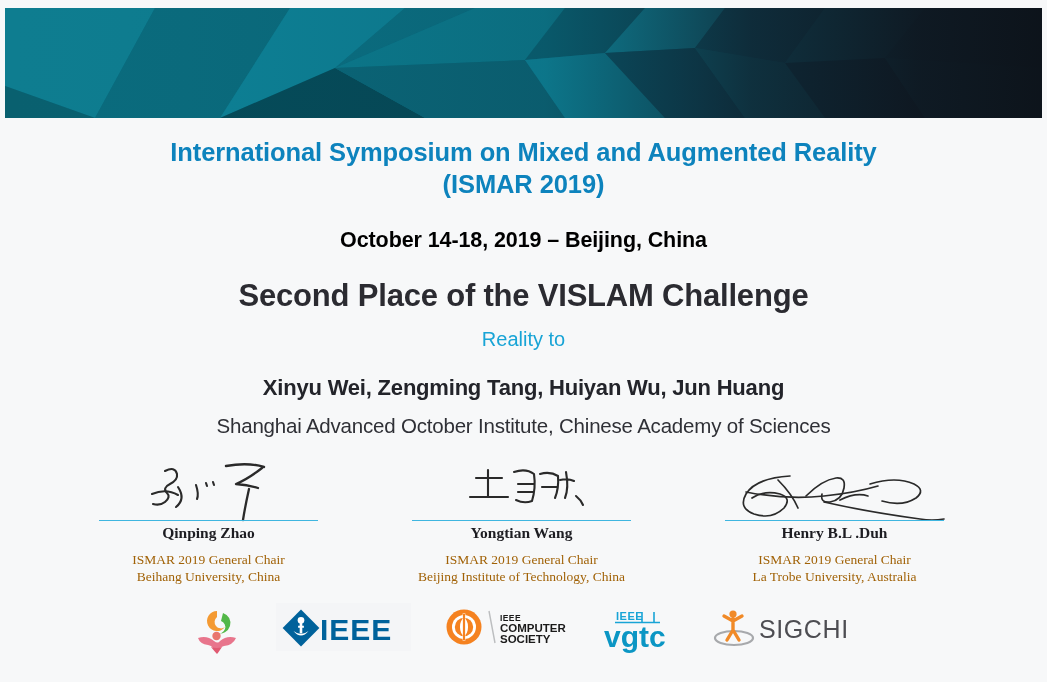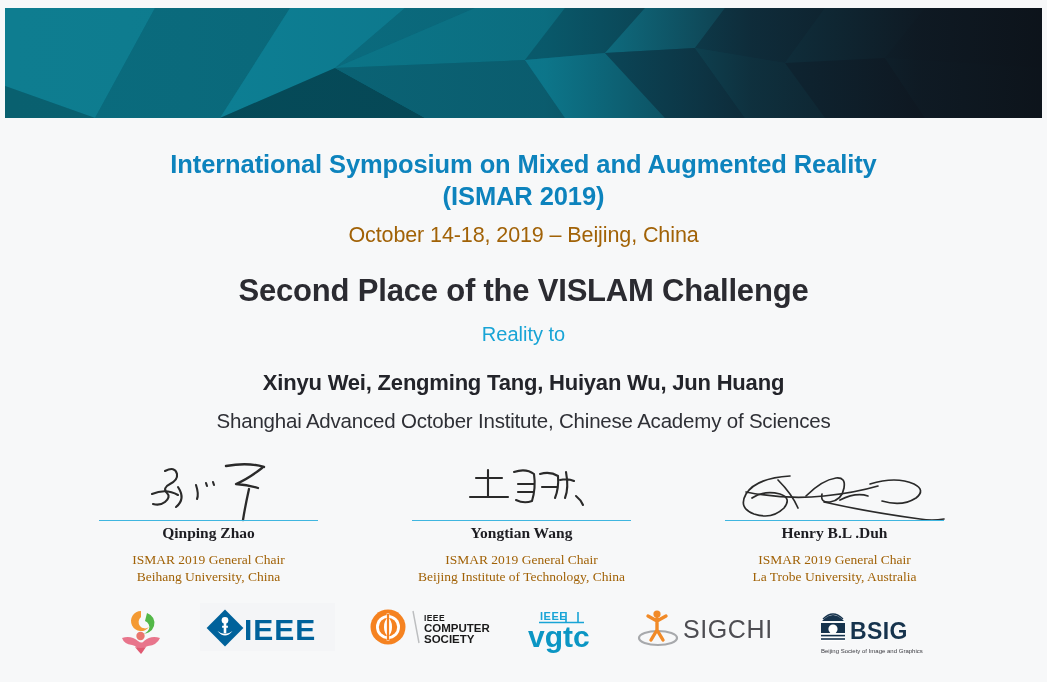--- a/index.html
+++ b/index.html
@@ -34,36 +34,36 @@
   #header-banner svg {
     display: block;
     width: 100%;
     height: 100%;
   }
 
   
   #body-text {
     position: absolute;
     left: 0;
-    top: 148px;
+    top: 136px;
     width: 1047px;
     text-align: center;
   }
   .conf-title {
     font-size: 25.5px;
     font-weight: bold;
     color: #0d83bd;
     line-height: 1.27;
     letter-spacing: -0.1px;
   }
   .conf-date {
-    margin-top: 10px;
+    margin-top: 27px;
     font-size: 21.5px;
-    font-weight: normal;
-    color: #a16207;
+    font-weight: bold;
+    color: #000000;
     letter-spacing: -0.1px;
   }
   .award-title {
     margin-top: 25px;
     font-size: 31px;
     font-weight: bold;
     color: #2b2b31;
     letter-spacing: -0.2px;
   }
   .awarded-to {
@@ -328,29 +328,16 @@
 
     <div class="logo">
       <svg width="150" height="48" viewBox="0 0 150 48">
         <ellipse cx="25" cy="35" rx="19" ry="7" fill="none" stroke="#a7a9ac" stroke-width="2.2"></ellipse>
         <circle cx="24" cy="11" r="3.6" fill="#f18a27"></circle>
         <path d="M24 15 v12 M24 18 l-9 -5 M24 18 l9 -5 M24 27 l-6 10 M24 27 l6 10" stroke="#f18a27" stroke-width="3.4" stroke-linecap="round" fill="none"></path>
         <text x="50" y="35" font-family="'Liberation Sans',sans-serif" font-size="25" fill="#4d4d52" letter-spacing="0.6">SIGCHI</text>
       </svg>
     </div>
 
-    <div class="logo">
-      <svg width="120" height="56" viewBox="0 0 120 56">
-        <path d="M8 18 q11 -12 22 0 z" fill="#16334d"></path>
-        <path d="M9 16 q10 -10 20 0" fill="none" stroke="#16334d" stroke-width="1.3"></path>
-        <rect x="7" y="20" width="24" height="18" fill="#16334d"></rect>
-        <circle cx="19" cy="26" r="4.6" fill="#ffffff"></circle>
-        <rect x="7" y="30" width="24" height="1.8" fill="#ffffff"></rect>
-        <rect x="7" y="33.4" width="24" height="1.8" fill="#ffffff"></rect>
-        <rect x="7" y="36.8" width="24" height="1.4" fill="#ffffff"></rect>
-        <text x="36" y="36" font-family="'Liberation Sans',sans-serif" font-size="23" font-weight="bold" fill="#16334d" letter-spacing="0.4">BSIG</text>
-        <text x="7" y="50" font-family="'Liberation Sans',sans-serif" font-size="6" fill="#3a3a40">Beijing Society of Image and Graphics</text>
-      </svg>
-    </div>
 
   </div>
 
 </div>
 
 </body></html>

